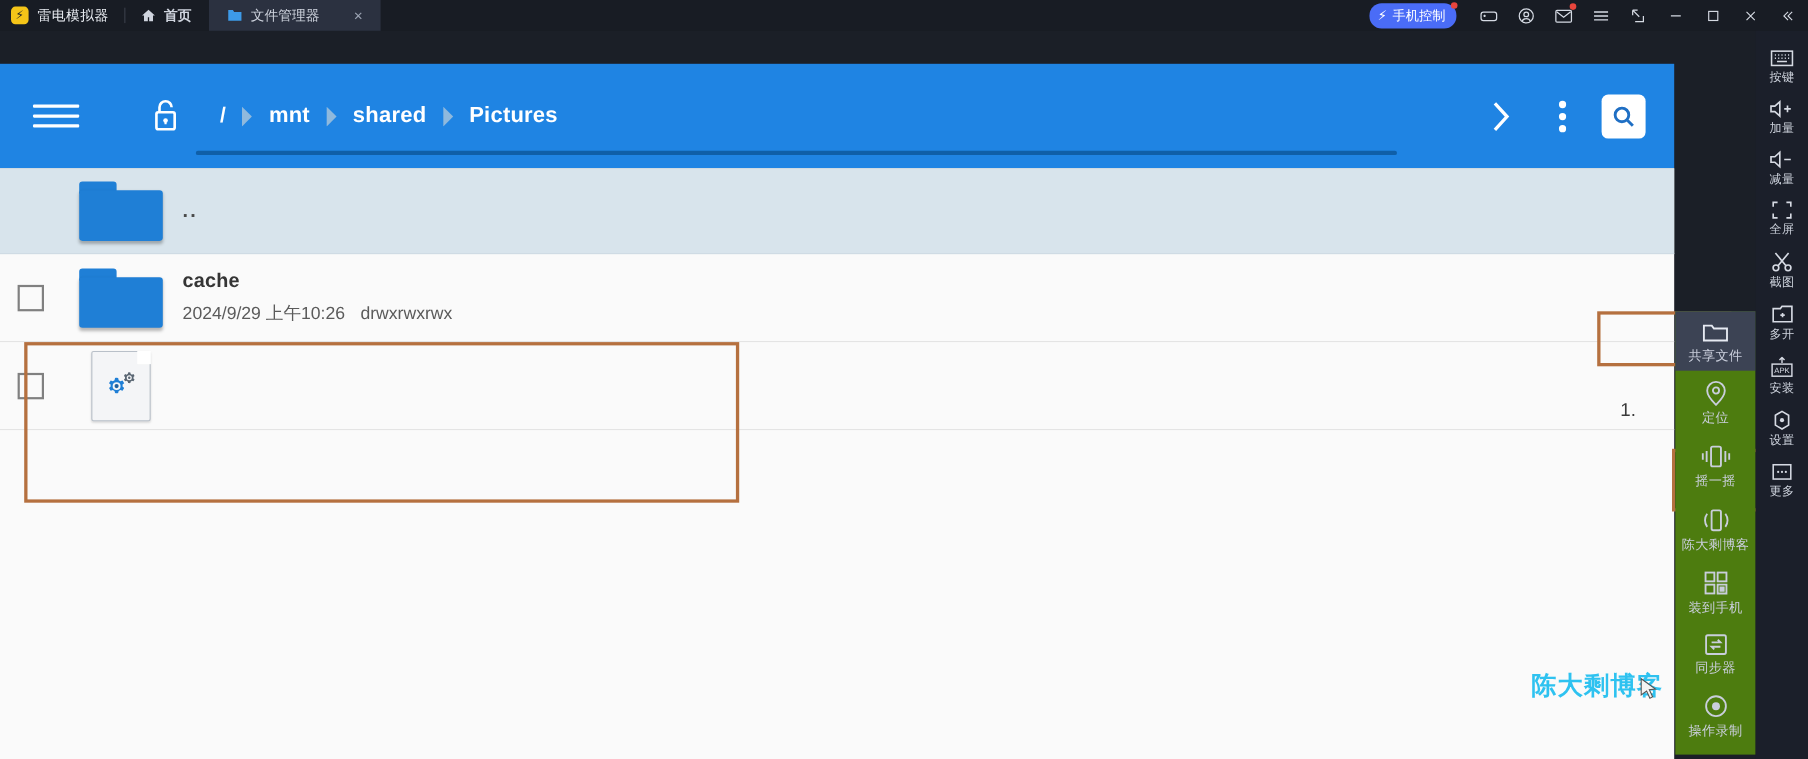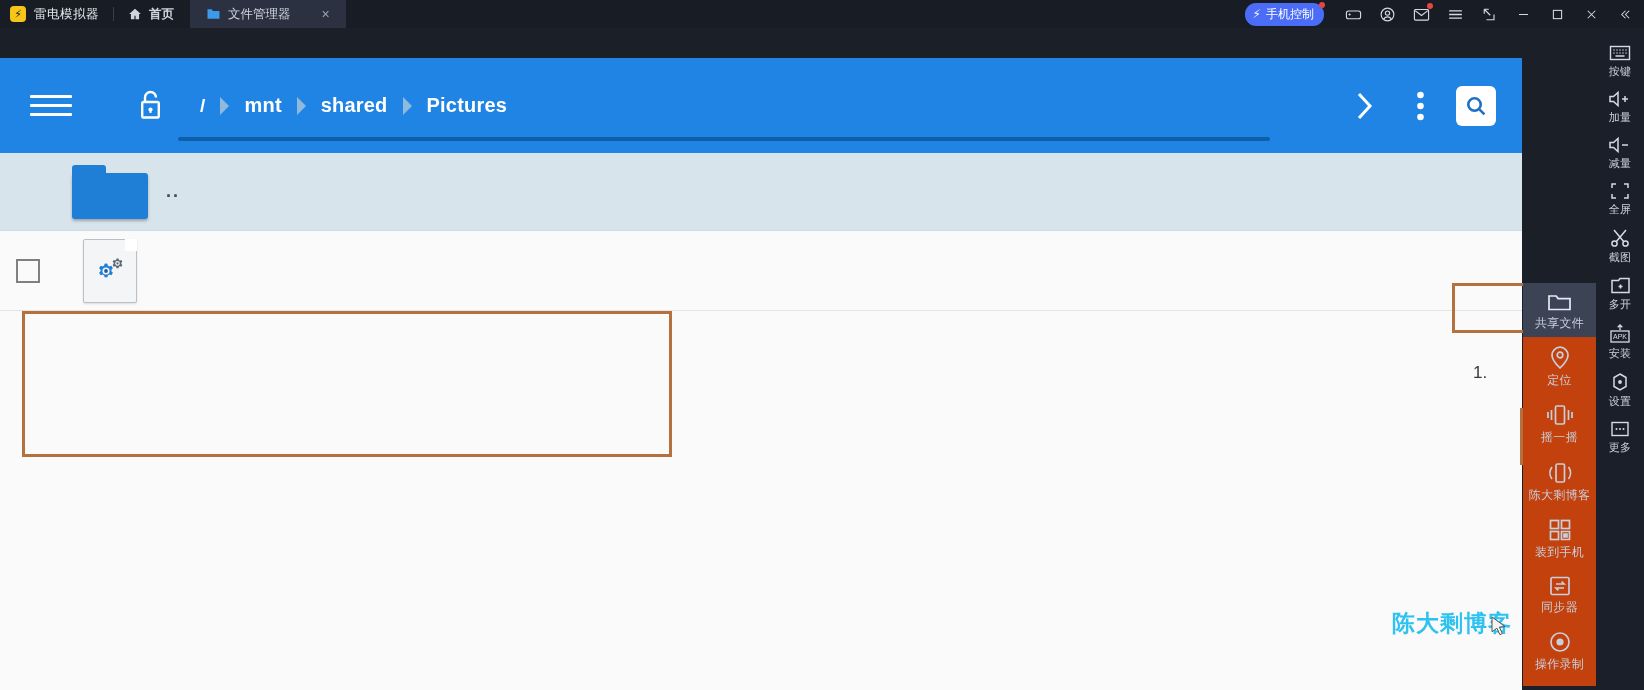--- a/index.html
+++ b/index.html
@@ -167,21 +167,21 @@
   }
   .sb-item{
     width:48px; padding:6px 0 5px; display:flex; flex-direction:column;
     align-items:center; gap:3px; color:#d6dae3;
   }
   .sb-item .lbl{ font-size:11px; color:#cdd2dc; line-height:1.1; letter-spacing:.3px; }
   .sb-item svg{ display:block; }
 
   .popcol{
     position:absolute; right:48px; top:283px; width:73px;
-    background:#c2410c; display:flex; flex-direction:column; align-items:center;
+    background:#4d7c0f; display:flex; flex-direction:column; align-items:center;
     padding-bottom:8px;
   }
   .pop-item{
     width:73px; padding:9px 0 7px; display:flex; flex-direction:column;
     align-items:center; gap:4px; color:#c9cedb;
   }
   .pop-item.active{ background:#3c4354; }
   .pop-item .lbl{ font-size:12px; color:#c9cedb; letter-spacing:.3px; line-height:1.1; }
   .pop-item svg{ display:block; }
 
@@ -356,20 +356,37 @@
         <div class="folder">
             <div class="tab"></div>
             <div class="body"></div>
           </div>
       </div>
       <div class="meta">
         <span class="fname dots">..</span>
       </div>
     </div>
 
+    <div class="row item">
+      <div class="cbox">
+          <span class="sq"></span>
+        </div>
+      <div class="ficon">
+        <div class="folder">
+            <div class="tab"></div>
+            <div class="body"></div>
+          </div>
+      </div>
+      <div class="meta">
+        <span class="fname">cache</span>
+        <span class="fsub">
+          <span>2024/9/29 上午10:26</span><span class="perm">drwxrwxrwx</span>
+        </span>
+      </div>
+    </div>
 
     <div class="row item">
       <div class="cbox">
           <span class="sq"></span>
         </div>
       <div class="ficon">
         <div class="fileico">
           <svg width="34" height="30" viewBox="0 0 34 30">
             <g fill="#1f7fd6">
               <path d="M13 7.5c-.5 0-1 .05-1.4.15l-.5 2a5.8 5.8 0 0 0-1.5.85l-2-.7-1.5 2.5 1.5 1.35a5.9 5.9 0 0 0 0 1.7L6.1 16.7l1.5 2.5 2-.7c.45.35.95.65 1.5.85l.5 2c.45.1.9.15 1.4.15s1-.05 1.4-.15l.5-2c.55-.2 1.05-.5 1.5-.85l2 .7 1.5-2.5-1.5-1.35a5.9 5.9 0 0 0 0-1.7l1.5-1.35-1.5-2.5-2 .7a5.8 5.8 0 0 0-1.5-.85l-.5-2A7.3 7.3 0 0 0 13 7.5z"></path>

